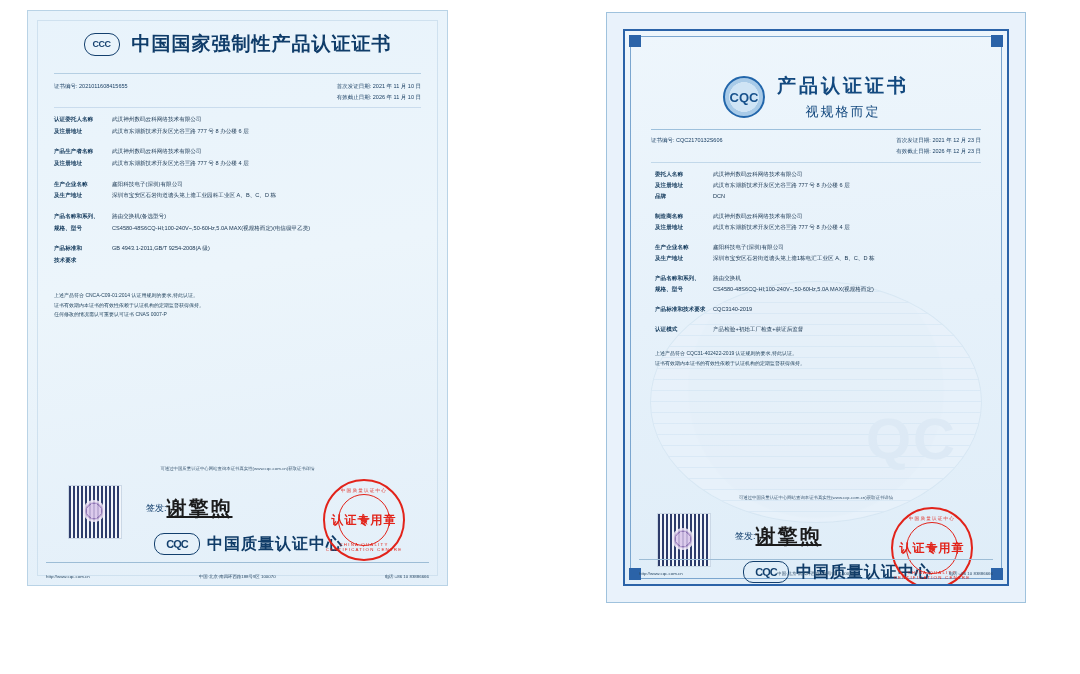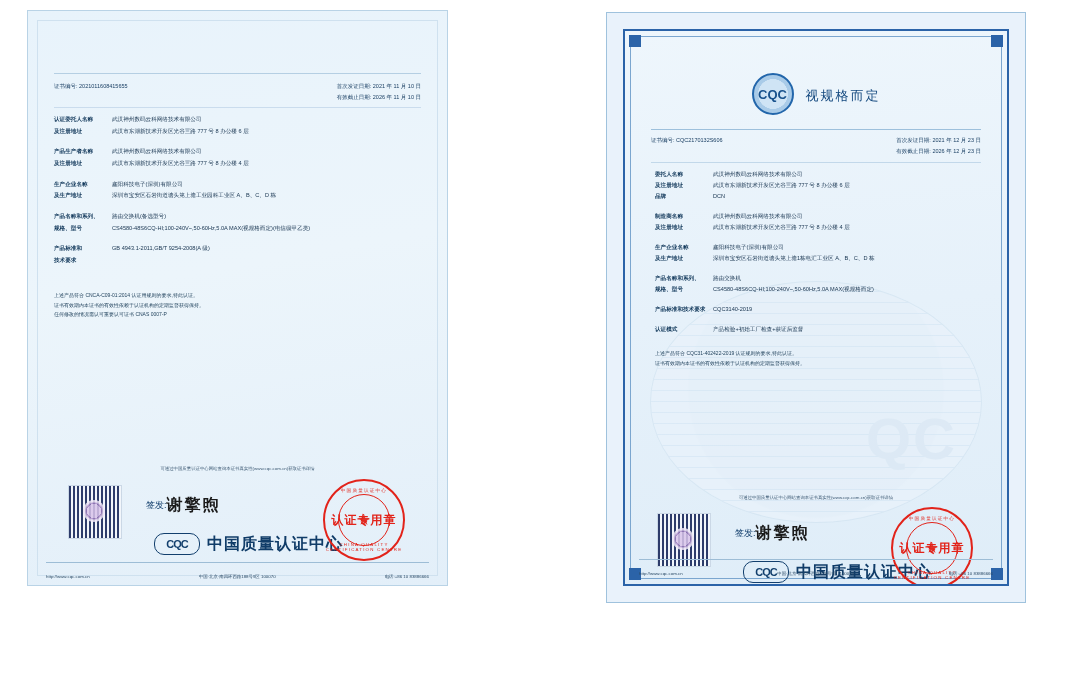--- a/index.html
+++ b/index.html
@@ -149,24 +149,25 @@
     opacity: .85;
   }
   .sig-wrap {
     position: absolute;
     left: 100px; top: 18px;
     display: flex; align-items: center; gap: 0;
   }
   .sig-label { font-size: 9px; color: #14406e; }
   .sig-name {
     font-family: "DejaVu Serif", serif;
-    font-size: 16px;
+    font-size: 20px;
     font-weight: bold;
     color: #1b1b1b;
     letter-spacing: 2px;
+    text-decoration: underline;
   }
   .cqc-row {
     position: absolute;
     left: 108px; top: 56px;
     display: flex; align-items: center; gap: 7px;
   }
   .cqc-logo {
     width: 44px; height: 20px;
     border: 1.6px solid #123f6d;
     border-radius: 10px;
@@ -398,20 +399,24 @@
     color: #2a4a66;
   }
   .nowrap { white-space: nowrap; }
 </style>
 </head>
 <body>
 
 <div class="cert1">
   <div class="c1-inner"></div>
 
+  <div class="c1-head">
+    <div class="ccc-mark">CCC</div>
+    <div class="c1-title">中国国家强制性产品认证证书</div>
+  </div>
   <div class="c1-rule"></div>
 
   <div class="c1-nums">
     <div class="nowrap">
       <span>证书编号:</span>
       <span>2021011608415655</span>
     </div>
     <div class="right-col">
       <div class="nowrap">
         <span>首次发证日期:</span>
@@ -521,20 +526,21 @@
     <div class="corner br"></div>
 
     <div class="watermark">
       <div class="wm-lines"></div>
       <div class="wm-text">QC</div>
     </div>
 
     <div class="c2-head">
       <div class="cqc-emblem">CQC</div>
       <div class="c2-titles">
+        <div class="c2-title">产品认证证书</div>
         <div class="c2-sub">视规格而定</div>
       </div>
     </div>
     <div class="c2-rule"></div>
 
     <div class="c2-nums">
       <div class="nowrap">
         <span>证书编号:</span>
         <span>CQC2170132S606</span>
       </div>

